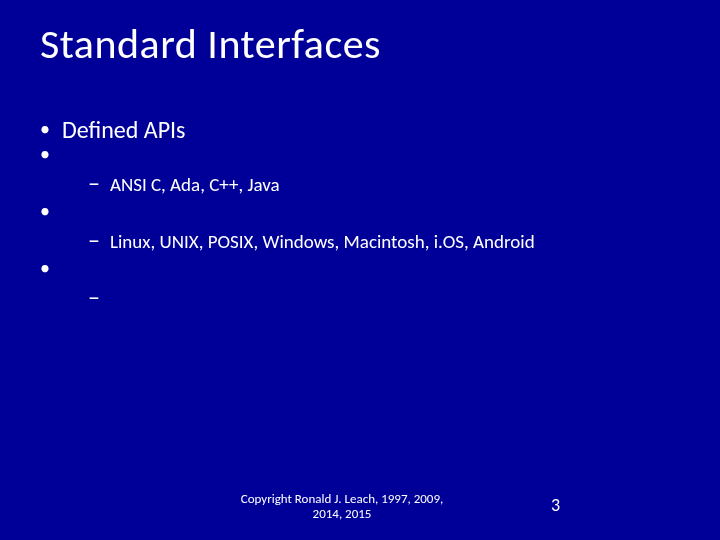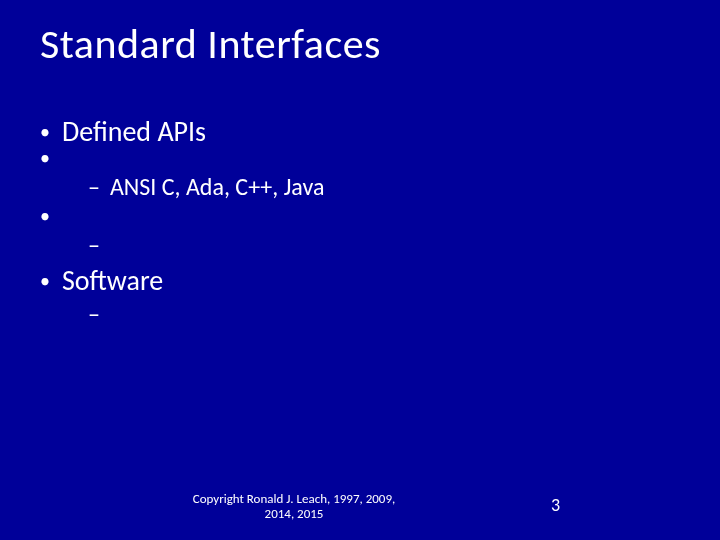--- a/index.html
+++ b/index.html
@@ -46,51 +46,52 @@
   }
   .bullet1 {
     color: #ffffff;
     font-size: 20px;
     line-height: 1;
     margin-right: 12px;
     position: relative;
     top: -2px;
   }
   .txt1 {
-    font-size: 28px;
+    font-size: 24px;
     line-height: 1.15;
   }
   ul.lvl2 {
     list-style: none;
     margin: 2px 0 6px 0;
     padding: 0 0 0 48px;
   }
   ul.lvl2 > li {
     margin: 0 0 4px 0;
   }
   .row2 {
     display: flex;
     align-items: baseline;
   }
   .dash2 {
     font-size: 24px;
     margin-right: 10px;
   }
   .txt2 {
-    font-size: 24px;
+    font-size: 19px;
     line-height: 1.18;
   }
   .footer {
     position: absolute;
     bottom: 18px;
     left: 0;
     width: 100%;
     text-align: center;
     font-size: 13px;
     line-height: 1.2;
+    padding-left: 48px;
   }
   .pagenum {
     position: absolute;
     bottom: 24px;
     right: 28px;
     font-size: 18px;
   }
 </style>
 </head>
 <body>
@@ -124,29 +125,29 @@
       </li>
 
       <li>
         <div class="row1">
           <span class="bullet1">•</span>
         </div>
         <ul class="lvl2">
           <li>
             <div class="row2">
               <span class="dash2">–</span>
+              <span class="txt2">Linux, UNIX, POSIX, Windows, Macintosh, i.OS, Android</span>
             </div>
           </li>
         </ul>
       </li>
 
       <li>
         <div class="row1">
           <span class="bullet1">•</span>
-          <span class="txt1">Software</span>
         </div>
         <ul class="lvl2">
           <li>
             <div class="row2">
               <span class="dash2">–</span>
             </div>
           </li>
         </ul>
       </li>
 

